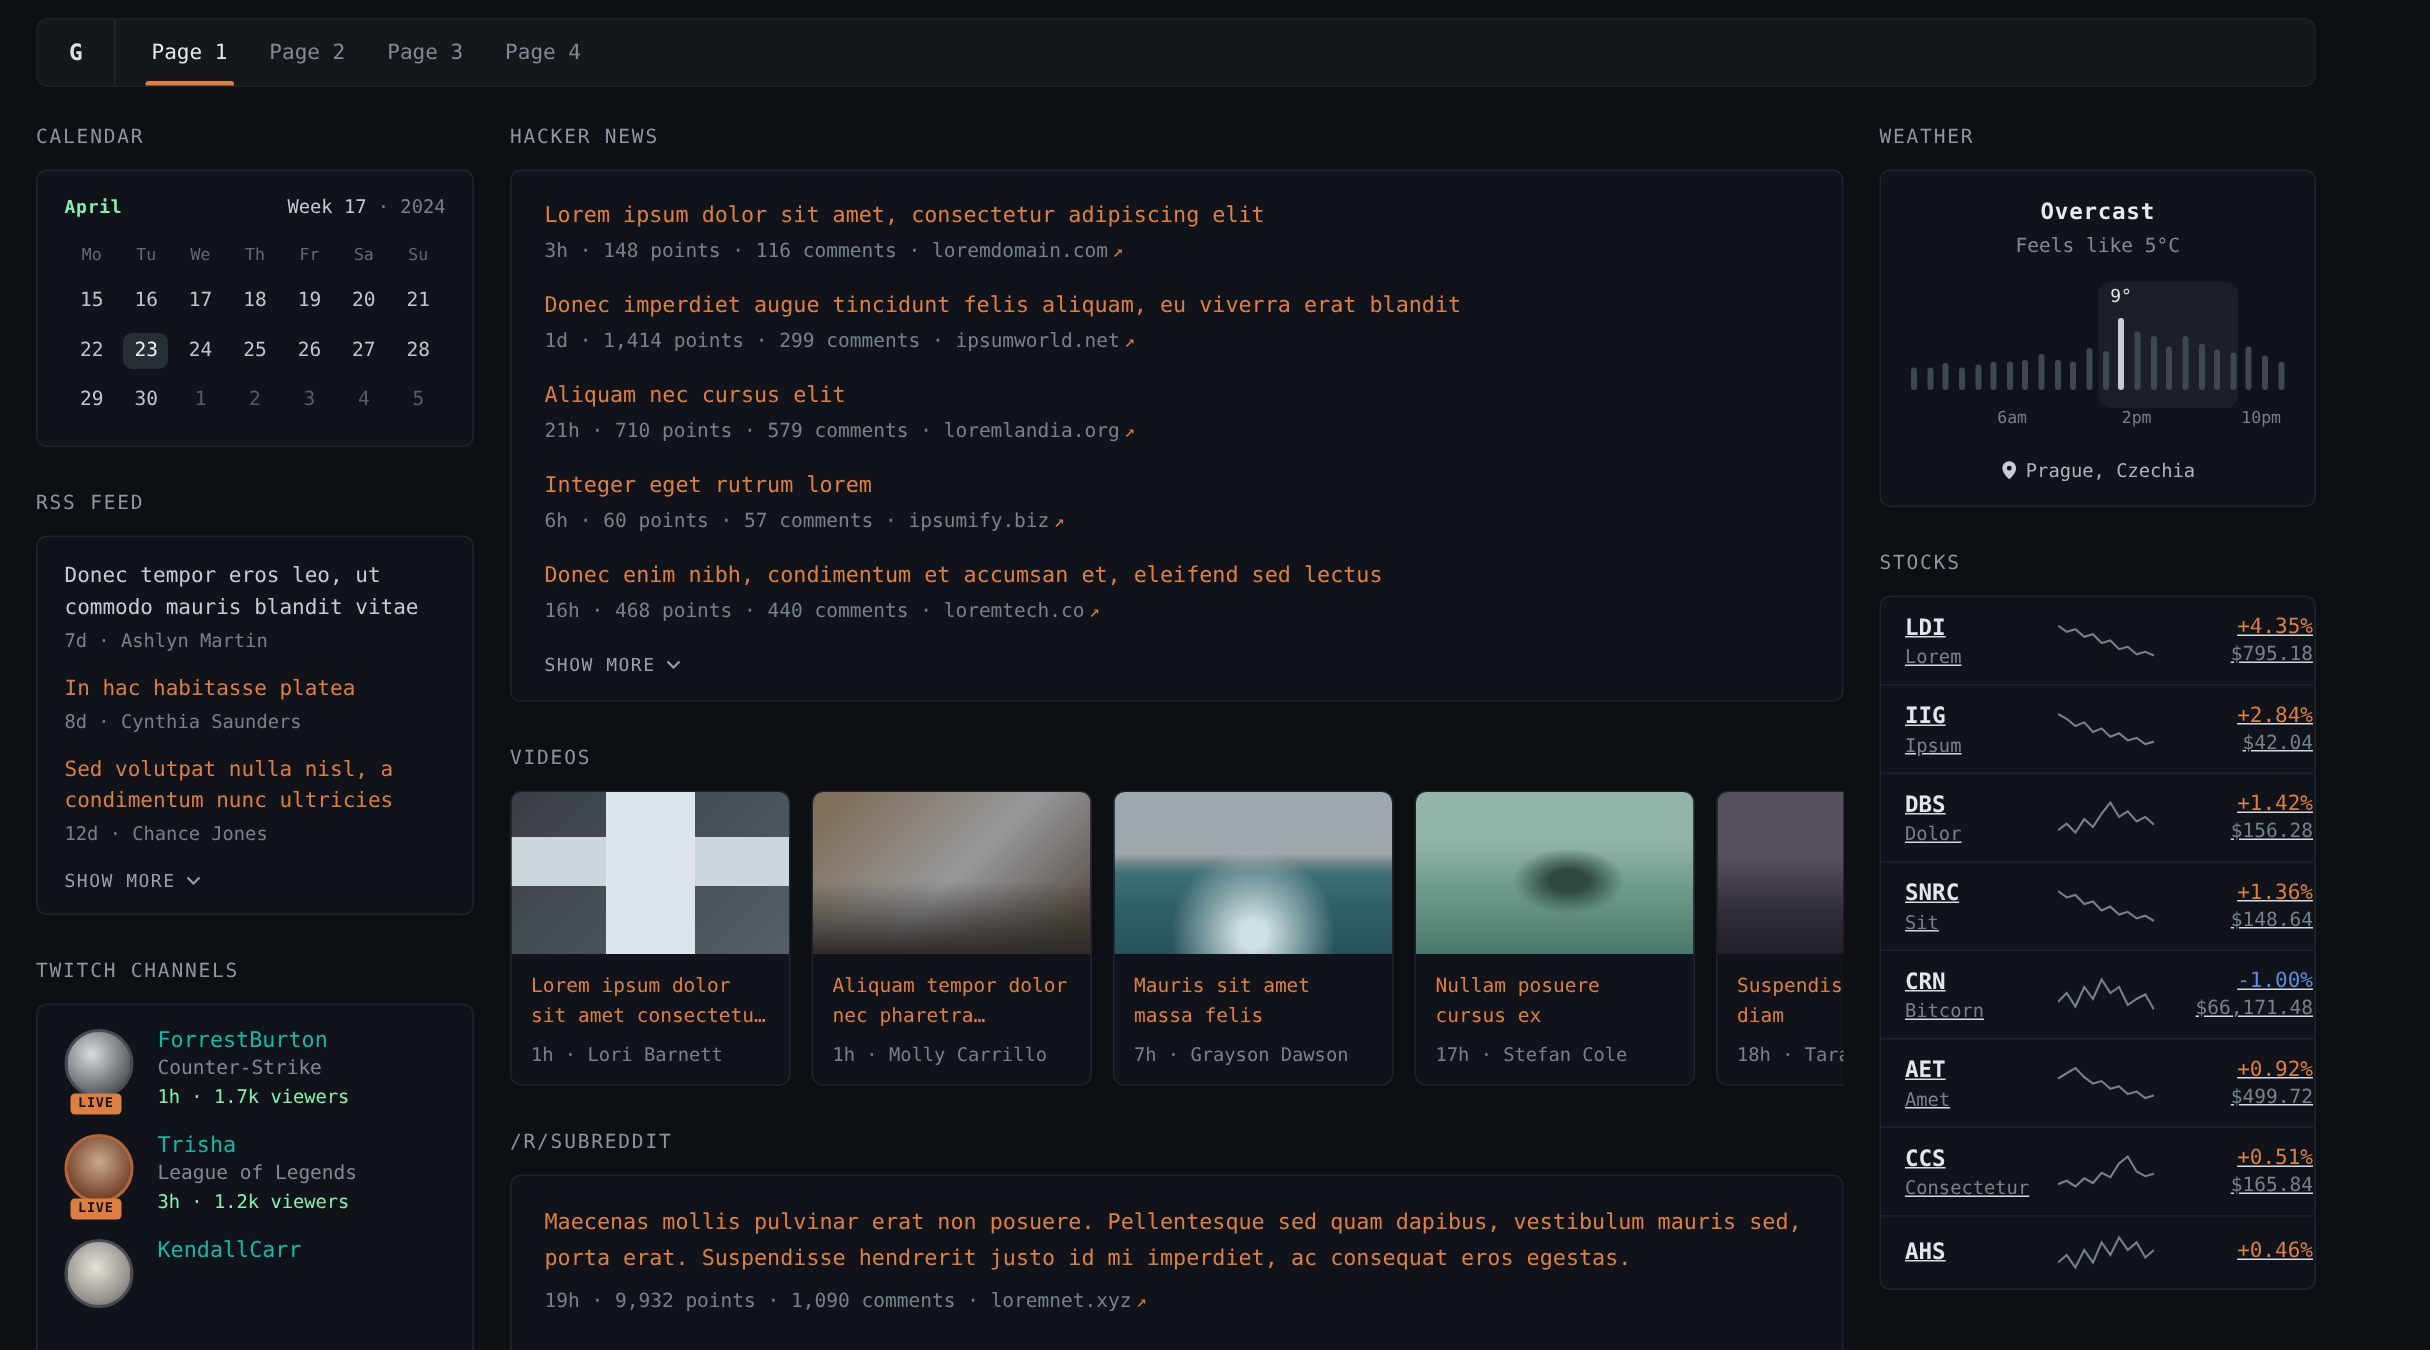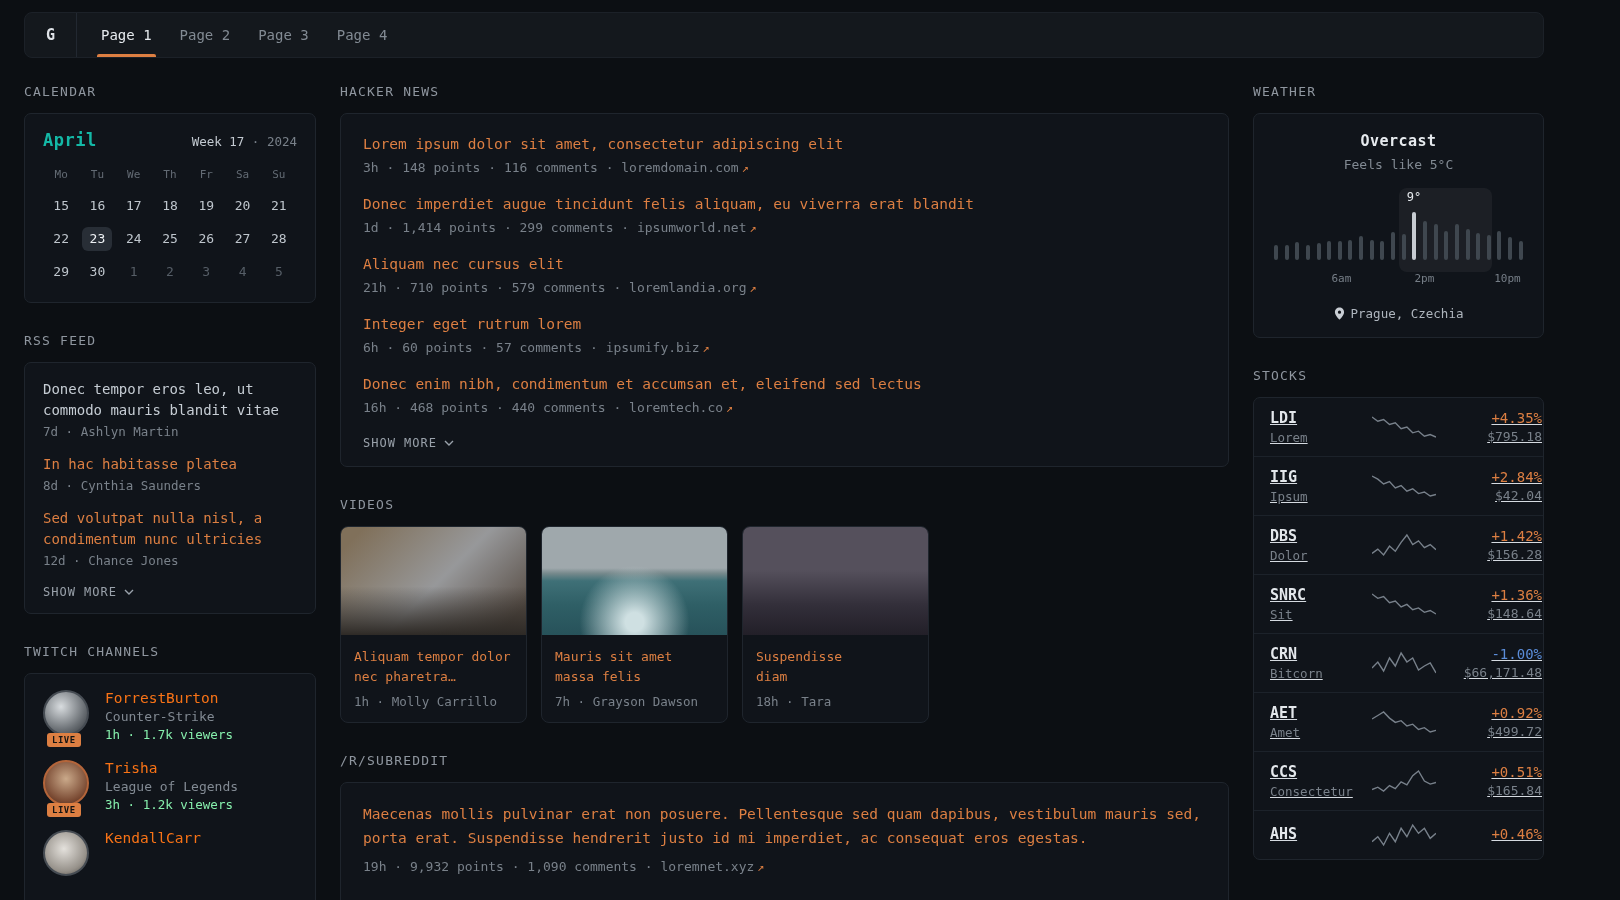--- a/index.html
+++ b/index.html
@@ -44,21 +44,21 @@
     font-size:13px; letter-spacing:1.2px; color:#8f969f;
     margin-bottom:14px; font-weight:500;
   }
   .card {
     background:#10141a; border:1px solid #1f252d; border-radius:7px;
   }
 
   
   .cal-card { padding:16px 18px 18px; }
   .cal-head { display:flex; justify-content:space-between; align-items:baseline; }
-  .cal-month { font-size:17px; color:#14b8a6; font-weight:600; letter-spacing:0.5px; }
+  .cal-month { font-size:12px; color:#86efac; font-weight:600; letter-spacing:0.5px; }
   .cal-week { font-size:12.5px; color:#c3cad1; }
   .cal-week .dim { color:#79818a; }
   .cal-grid {
     display:grid; grid-template-columns:repeat(7,1fr);
     row-gap:9px; margin-top:18px; text-align:center;
   }
   .cal-dow { font-size:11px; color:#636b74; padding-bottom:4px; }
   .cal-day {
     font-size:13px; color:#bfc6cd; height:24px; line-height:24px;
     border-radius:6px; justify-self:center; width:30px;
@@ -86,21 +86,21 @@
     border:2px solid #464c53;
   }
   .av-0 { background:radial-gradient(circle at 38% 35%, #d8dcdf, #6a6f74 62%, #2c3035); }
   .av-1 { background:radial-gradient(circle at 50% 40%, #caa98a, #7a4a33 68%, #35261e); border-color:#b4653a; }
   .av-2 { background:radial-gradient(circle at 45% 40%, #e4e1dc, #97928b 65%, #4a463f); }
   .tw-live {
     position:absolute; left:4px; bottom:-5px;
     background:#dd7f42; color:#141414; font-size:9px; font-weight:bold;
     letter-spacing:0.5px; padding:2px 5px; border-radius:3px;
   }
-  .tw-name { font-size:14.5px; color:#f97316; }
+  .tw-name { font-size:14.5px; color:#14b8a6; }
   .tw-game { font-size:13px; color:#828a93; margin-top:3px; }
   .tw-meta { font-size:12.5px; color:#86efac; margin-top:3px; }
 
   
   .hn-card { padding:20px 22px 16px; }
   .hn-item { margin-bottom:19px; }
   .hn-title { font-size:14.5px; color:#dd7f42; line-height:1.45; cursor:pointer; }
   .hn-meta { font-size:13px; color:#79818a; margin-top:5px; }
   .hn-meta a { color:#79818a; text-decoration:none; cursor:pointer; }
   .arrow { color:#dd7f42; font-size:12px; margin-left:3px; }
@@ -342,33 +342,49 @@
               </svg>
           </div>
         </div>
       </div>
 
       <div class="section">
         <div class="section-title">VIDEOS</div>
         <div class="videos-row">
 
           <div class="video-card">
+            <div class="thumb thumb-0"></div>
+            <div class="video-body">
+              <div class="video-title">Lorem ipsum dolor
+sit amet consectetu…</div>
+              <div class="video-meta">1h · Lori Barnett</div>
+            </div>
+          </div>
+          <div class="video-card">
             <div class="thumb thumb-1"></div>
             <div class="video-body">
               <div class="video-title">Aliquam tempor dolor
 nec pharetra…</div>
               <div class="video-meta">1h · Molly Carrillo</div>
             </div>
           </div>
           <div class="video-card">
             <div class="thumb thumb-2"></div>
             <div class="video-body">
               <div class="video-title">Mauris sit amet
 massa felis</div>
               <div class="video-meta">7h · Grayson Dawson</div>
+            </div>
+          </div>
+          <div class="video-card">
+            <div class="thumb thumb-3"></div>
+            <div class="video-body">
+              <div class="video-title">Nullam posuere
+cursus ex</div>
+              <div class="video-meta">17h · Stefan Cole</div>
             </div>
           </div>
           <div class="video-card">
             <div class="thumb thumb-4"></div>
             <div class="video-body">
               <div class="video-title">Suspendisse
 diam</div>
               <div class="video-meta">18h · Tara</div>
             </div>
           </div>

